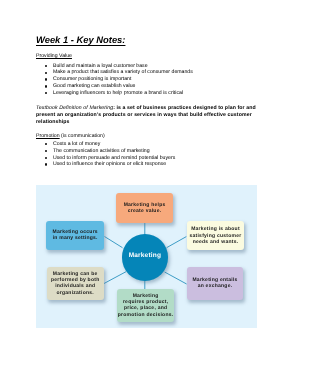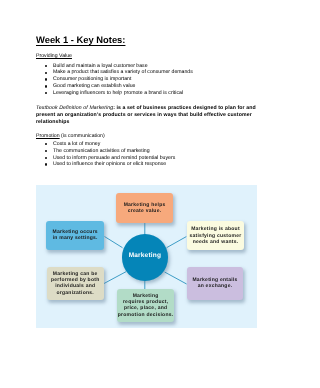--- a/index.html
+++ b/index.html
@@ -1,18 +1,18 @@
 <!DOCTYPE html>
 <html><head>
 <meta charset="utf-8">
 <style>
   html,body{margin:0;padding:0;}
   body{width:300px;height:388px;background:#ffffff;font-family:"Liberation Sans",sans-serif;overflow:hidden;-webkit-font-smoothing:antialiased;text-rendering:geometricPrecision;}
   .page{position:relative;width:300px;height:388px;background:#fff;}
-  .title{position:absolute;left:36px;top:34px;font-size:9.4px;font-weight:bold;color:#000;white-space:nowrap;}
+  .title{position:absolute;left:36px;top:34px;font-size:9.4px;font-weight:bold;color:#000;white-space:nowrap;font-style:italic;}
   .title .u{text-decoration:underline;text-underline-offset:1.6px;text-decoration-skip-ink:none;}
   .sect{position:absolute;left:36px;font-size:5.2px;color:#000;white-space:nowrap;}
   .sect .u{text-decoration:underline;text-underline-offset:1px;text-decoration-skip-ink:none;}
   .bullets{position:absolute;left:45px;}
   .bullet{position:relative;font-size:5.2px;color:#000;white-space:nowrap;height:6.8px;padding-left:8px;}
   .bullet .dot{position:absolute;left:0.2px;top:2.1px;width:2.1px;height:2.4px;background:#111;border-radius:50%;}
   .def{position:absolute;left:36px;width:220px;font-size:5.2px;color:#000;line-height:6.7px;letter-spacing:0.1px;}
   .def i{font-style:italic;}
   .def b{font-weight:bold;}
 

